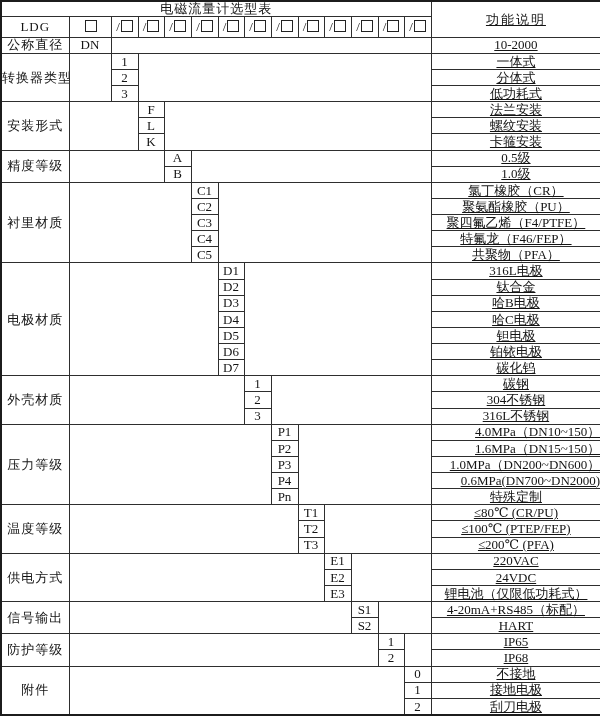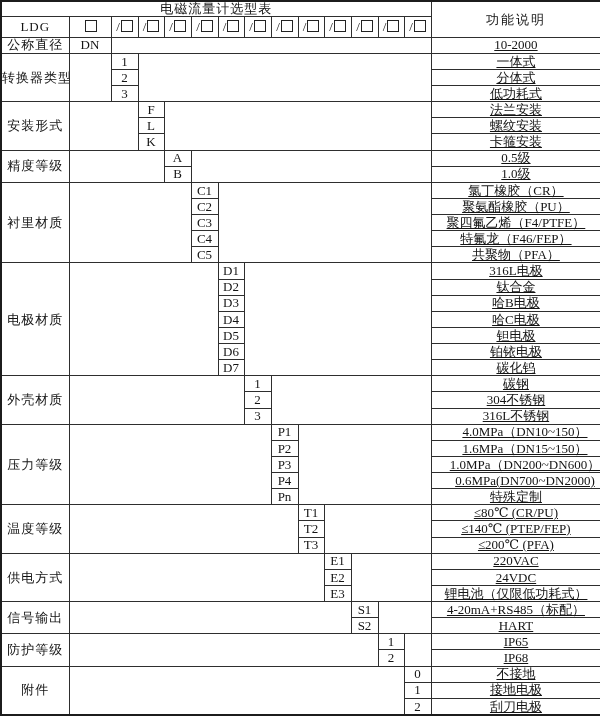--- a/index.html
+++ b/index.html
@@ -16,31 +16,31 @@
   table.sel td{
     border:1px solid #2e2e2e;
     padding:0;overflow:hidden;white-space:nowrap;
     font-size:13px;line-height:1.05;
     text-align:center;vertical-align:middle;
     background:#ffffff;
   }
   tr.title-row{height:15px;}
   tr.ldg-row{height:21px;}
   td.title-cell{font-size:13px;letter-spacing:1px;}
-  td.fn-header{font-size:13px;letter-spacing:2px;}
+  td.fn-header{font-size:13px;letter-spacing:2px;text-decoration:underline;}
   td.label-cell{font-size:13px;letter-spacing:1px;margin-top:26px;}
   td.code-cell{font-size:12px;font-family:"Liberation Serif","DejaVu Serif",serif;margin-top:7px;}
   td.slot-cell{font-size:12px;}
   td.slot-cell .box{
     display:inline-block;width:10px;height:10px;
     border:1px solid #222;vertical-align:-1px;margin-left:1px;
   }
   td.slot-cell .slash{font-style:normal;}
   td.desc-cell{font-size:12px;text-decoration:underline;}
-  td.desc-cell.left{text-align:center;padding-left:18px;}
+  td.desc-cell.left{text-align:right;padding-left:18px;}
   td.filler{background:#ffffff;}
 </style>
 </head>
 <body>
 
 <div class="sheet">
   <table class="sel">
     <colgroup>
       <col style="width:68px">
       <col style="width:42px">
@@ -221,21 +221,21 @@
         </tr>
         <tr>
           <td class="label-cell" rowspan="3">温度等级</td>
           <td class="filler" rowspan="3" colspan="8"></td>
           <td class="code-cell">T1</td>
           <td class="filler" rowspan="3" colspan="4"></td>
           <td class="desc-cell">≤80℃ (CR/PU)</td>
         </tr>
         <tr>
           <td class="code-cell">T2</td>
-          <td class="desc-cell">≤140℃ (PTEP/FEP)</td>
+          <td class="desc-cell">≤100℃ (PTEP/FEP)</td>
         </tr>
         <tr>
           <td class="code-cell">T3</td>
           <td class="desc-cell">≤200℃ (PFA)</td>
         </tr>
         <tr>
           <td class="label-cell" rowspan="3">供电方式</td>
           <td class="filler" rowspan="3" colspan="9"></td>
           <td class="code-cell">E1</td>
           <td class="filler" rowspan="3" colspan="3"></td>

